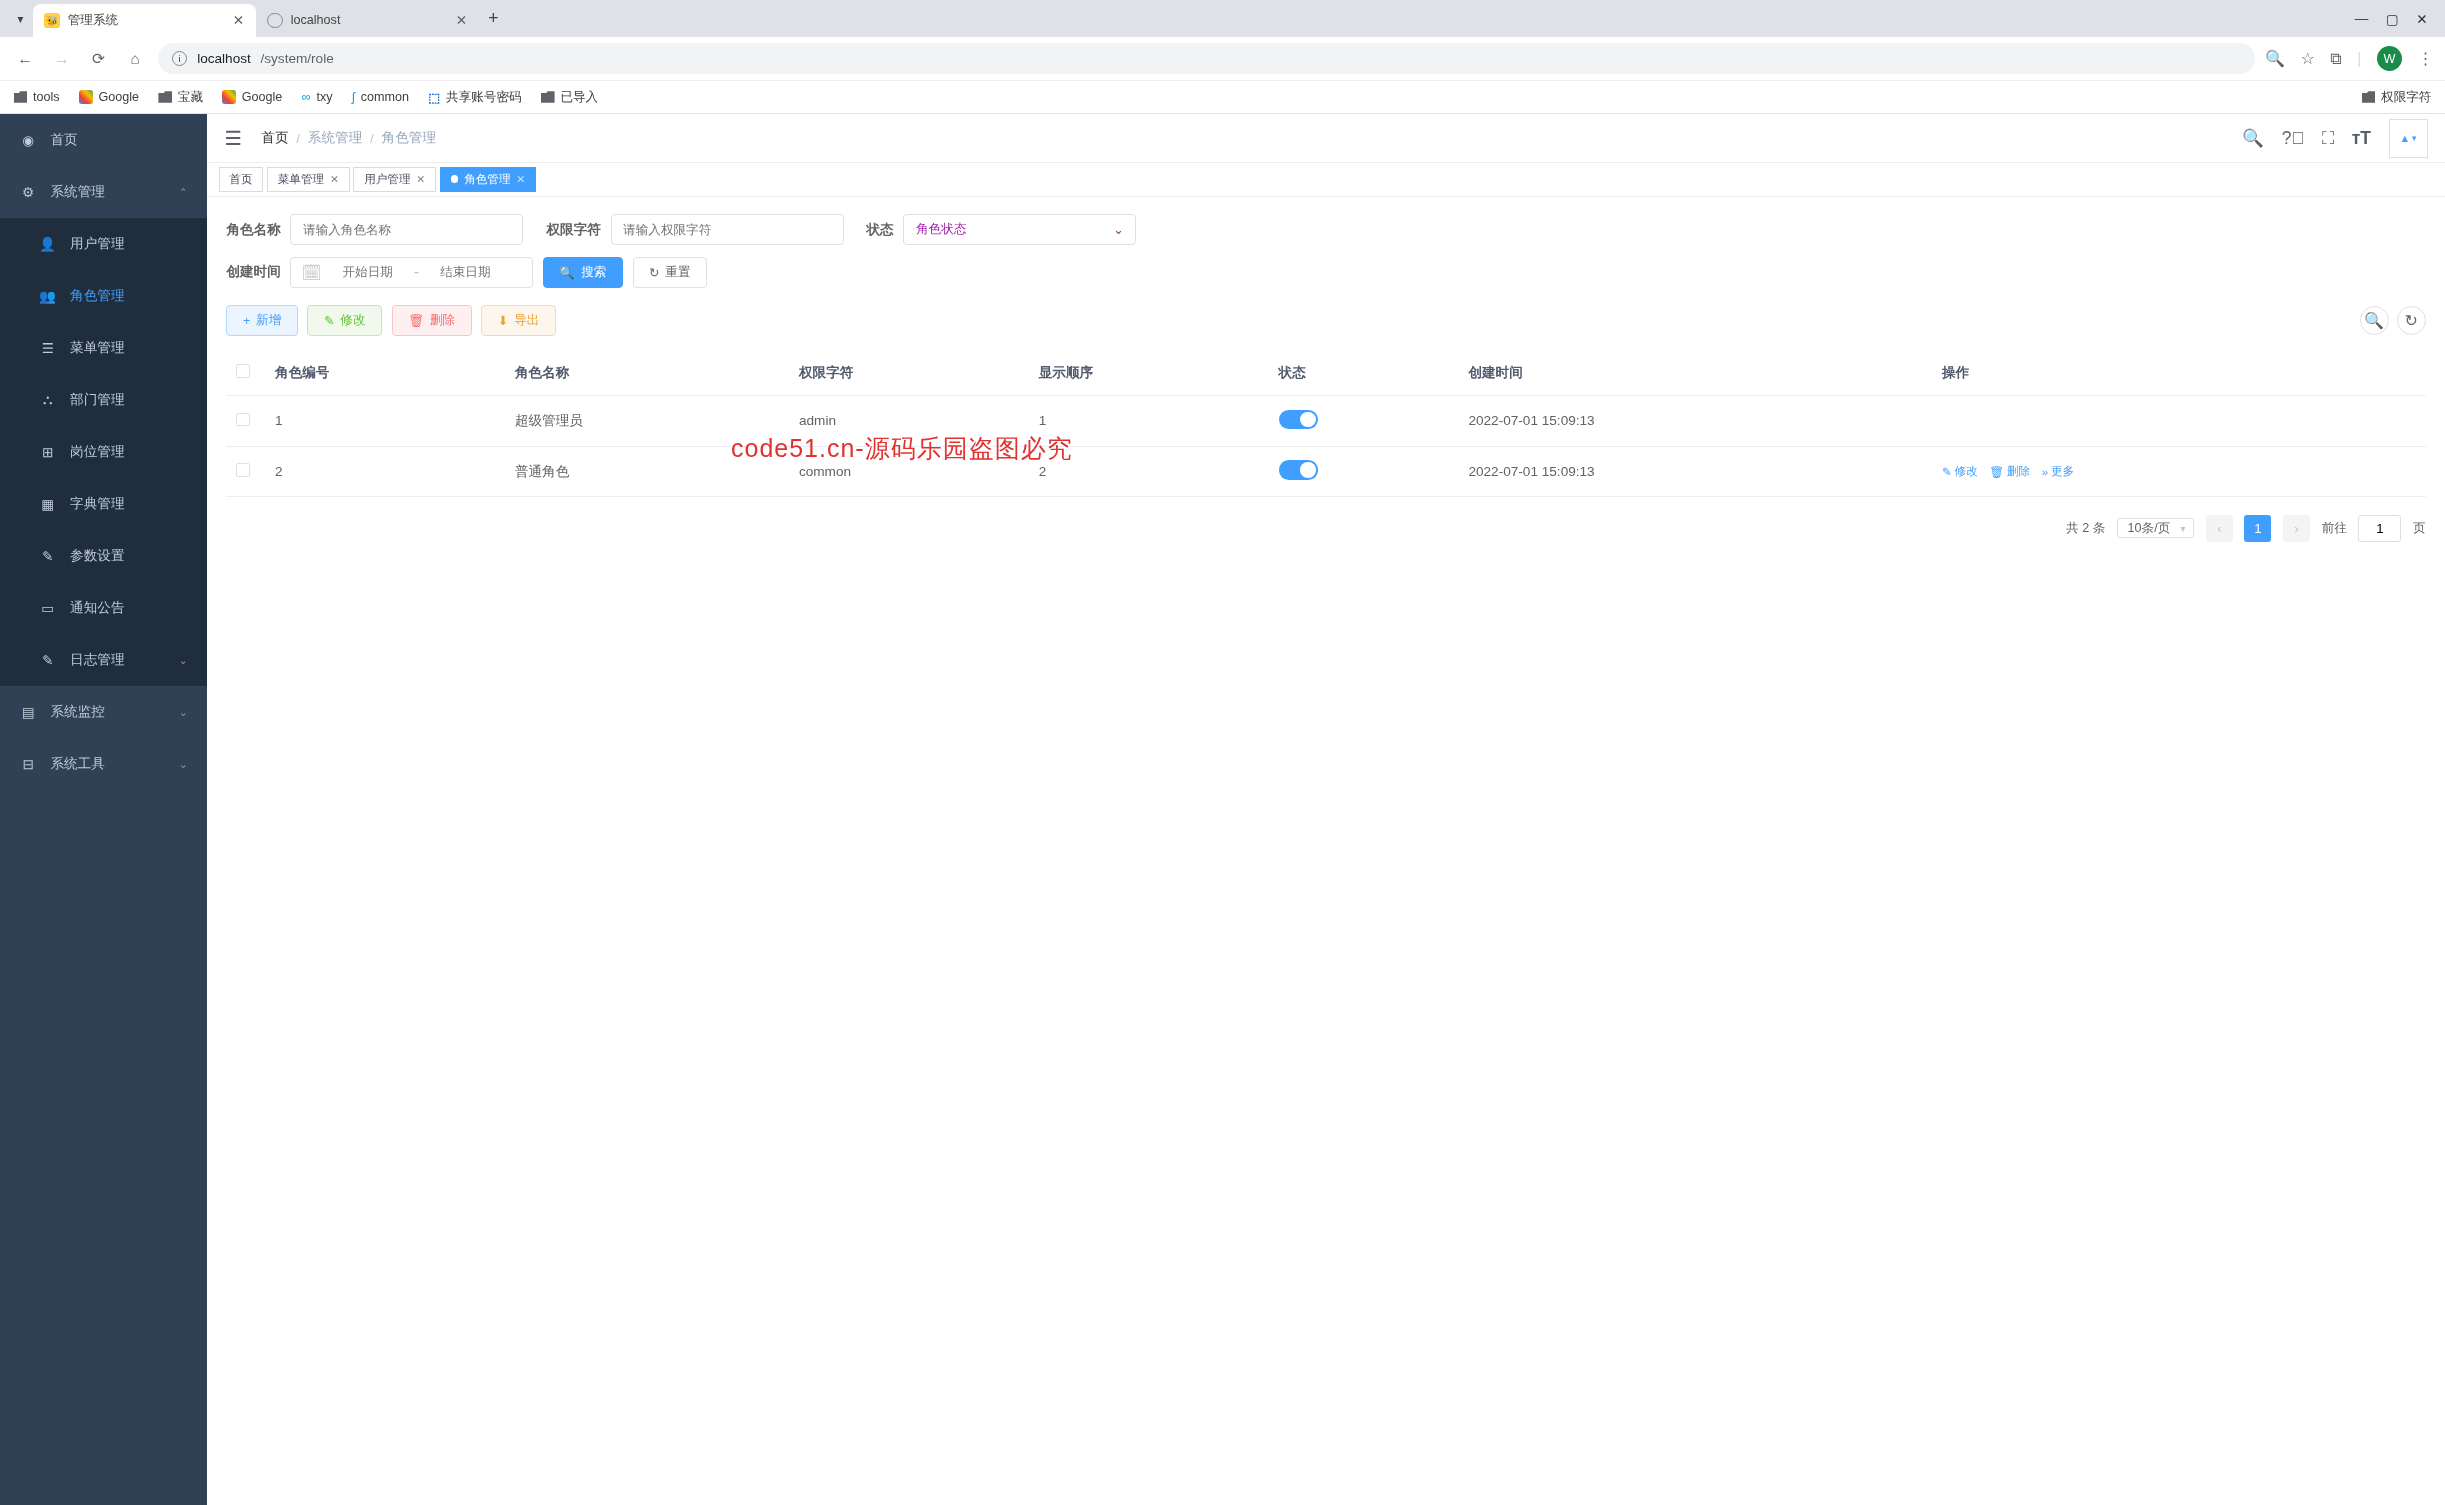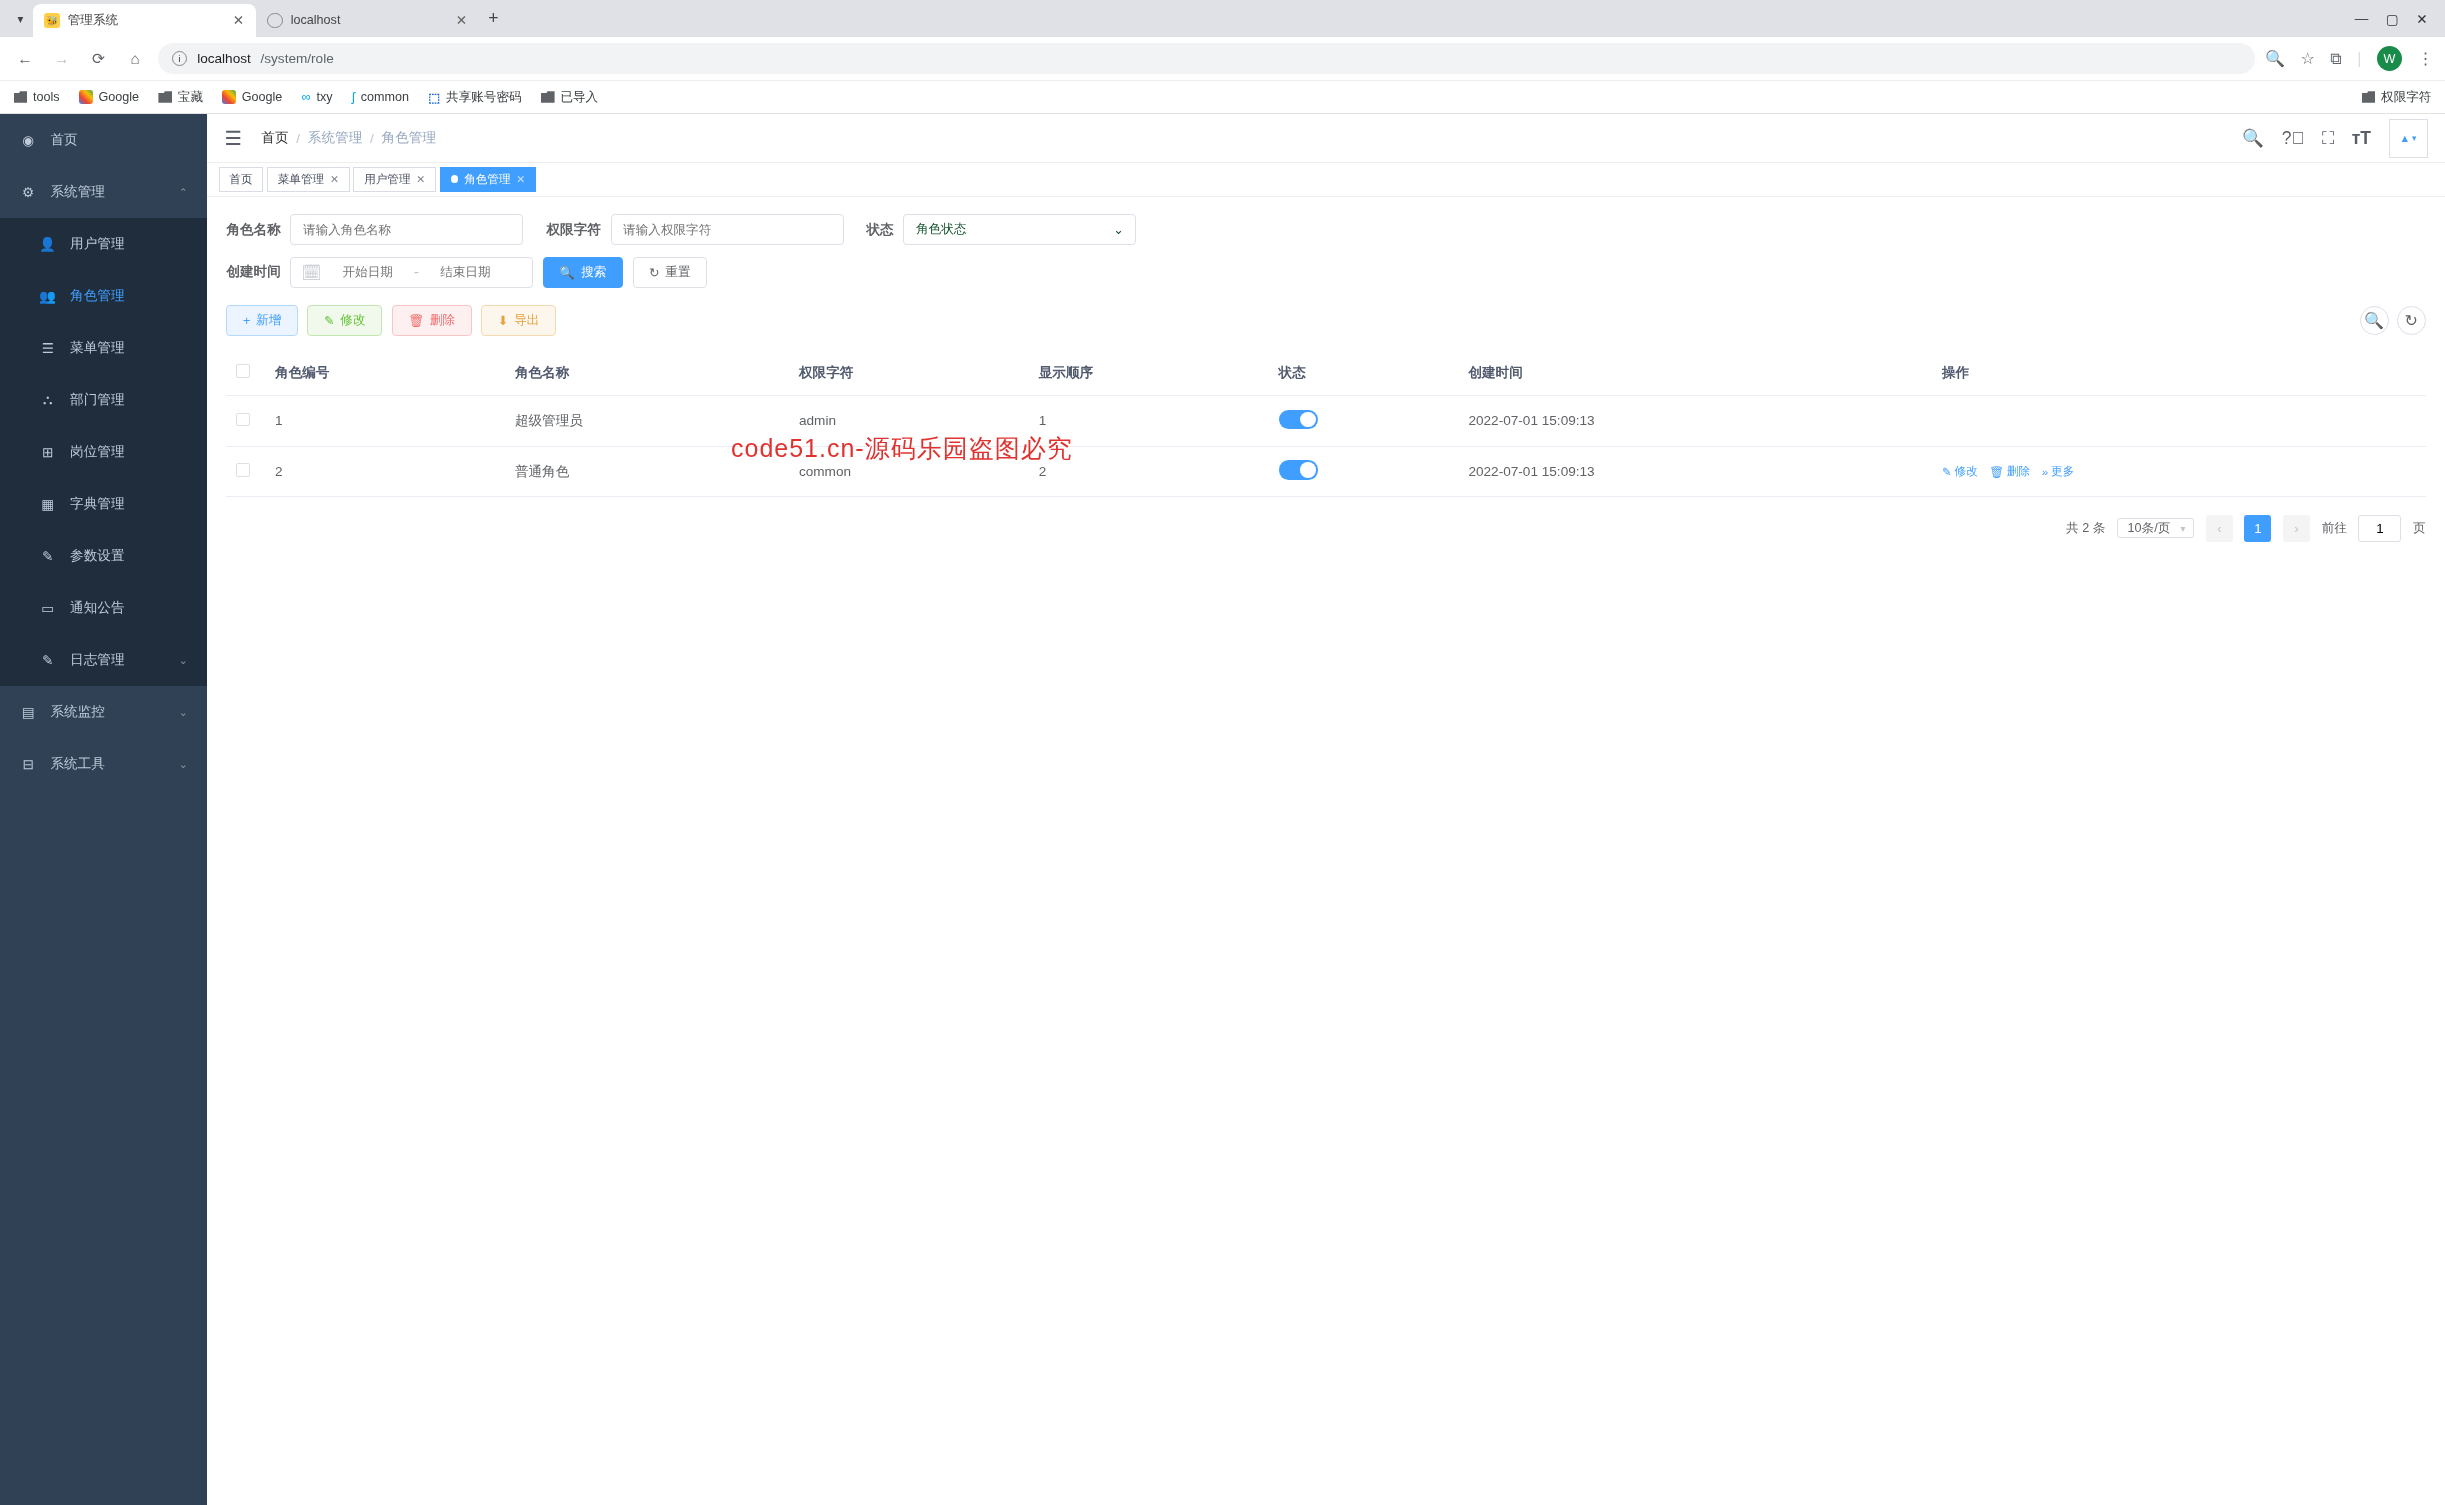--- a/index.html
+++ b/index.html
@@ -55,21 +55,21 @@
 .vtab .x { font-size: 10.7px; opacity: .7; }
 
 .content { flex: 1; padding: 17.5px 19.4px; overflow-y: auto; }
 .watermark { position: absolute; color: #e0322f; font-size: 25px; font-weight: 500; left: 524px; top: 235px; pointer-events: none; z-index: 50; letter-spacing: 1px; }
 .content-wrap { position: relative; }
 
 .filters { display: flex; flex-wrap: wrap; gap: 11.6px 23px; margin-bottom: 17.5px; }
 .f-item { display: flex; align-items: center; gap: 9.7px; }
 .f-label { font-size: 13.6px; color: #606266; font-weight: 600; }
 .f-input, .f-select { height: 31px; border: 1px solid #dcdfe6; border-radius: 3.9px; padding: 0 11.6px; font-size: 12.6px; color: #15803d; outline: none; }
-.f-select { display: flex; align-items: center; justify-content: space-between; min-width: 233px; color: #14532d; }
+.f-select { display: flex; align-items: center; justify-content: space-between; min-width: 233px; color: #a21caf; }
 .daterange { display: flex; align-items: center; border: 1px solid #dcdfe6; border-radius: 3.9px; height: 31px; padding: 0 9.7px; gap: 9.7px; min-width: 243px; }
 .daterange input { border: none; outline: none; width: 73px; font-size: 12.6px; color: #c0c4cc; text-align: center; background: transparent; }
 .daterange .cal { color: #c0c4cc; }
 .daterange .dash { color: #c0c4cc; }
 .btn { height: 31px; padding: 0 15.5px; border-radius: 3.9px; border: 1px solid #dcdfe6; background: #fff; font-size: 12.6px; color: #606266; display: inline-flex; align-items: center; gap: 5.8px; cursor: pointer; }
 .btn.primary { background: #409eff; border-color: #409eff; color: #fff; }
 .btn.plain-primary { background: #ecf5ff; border-color: #b3d8ff; color: #409eff; }
 .btn.plain-success { background: #f0f9eb; border-color: #c2e7b0; color: #67c23a; }
 .btn.plain-danger { background: #fef0f0; border-color: #fbc4c4; color: #f56c6c; }
 .btn.plain-warning { background: #fdf6ec; border-color: #f5dab1; color: #e6a23c; }

